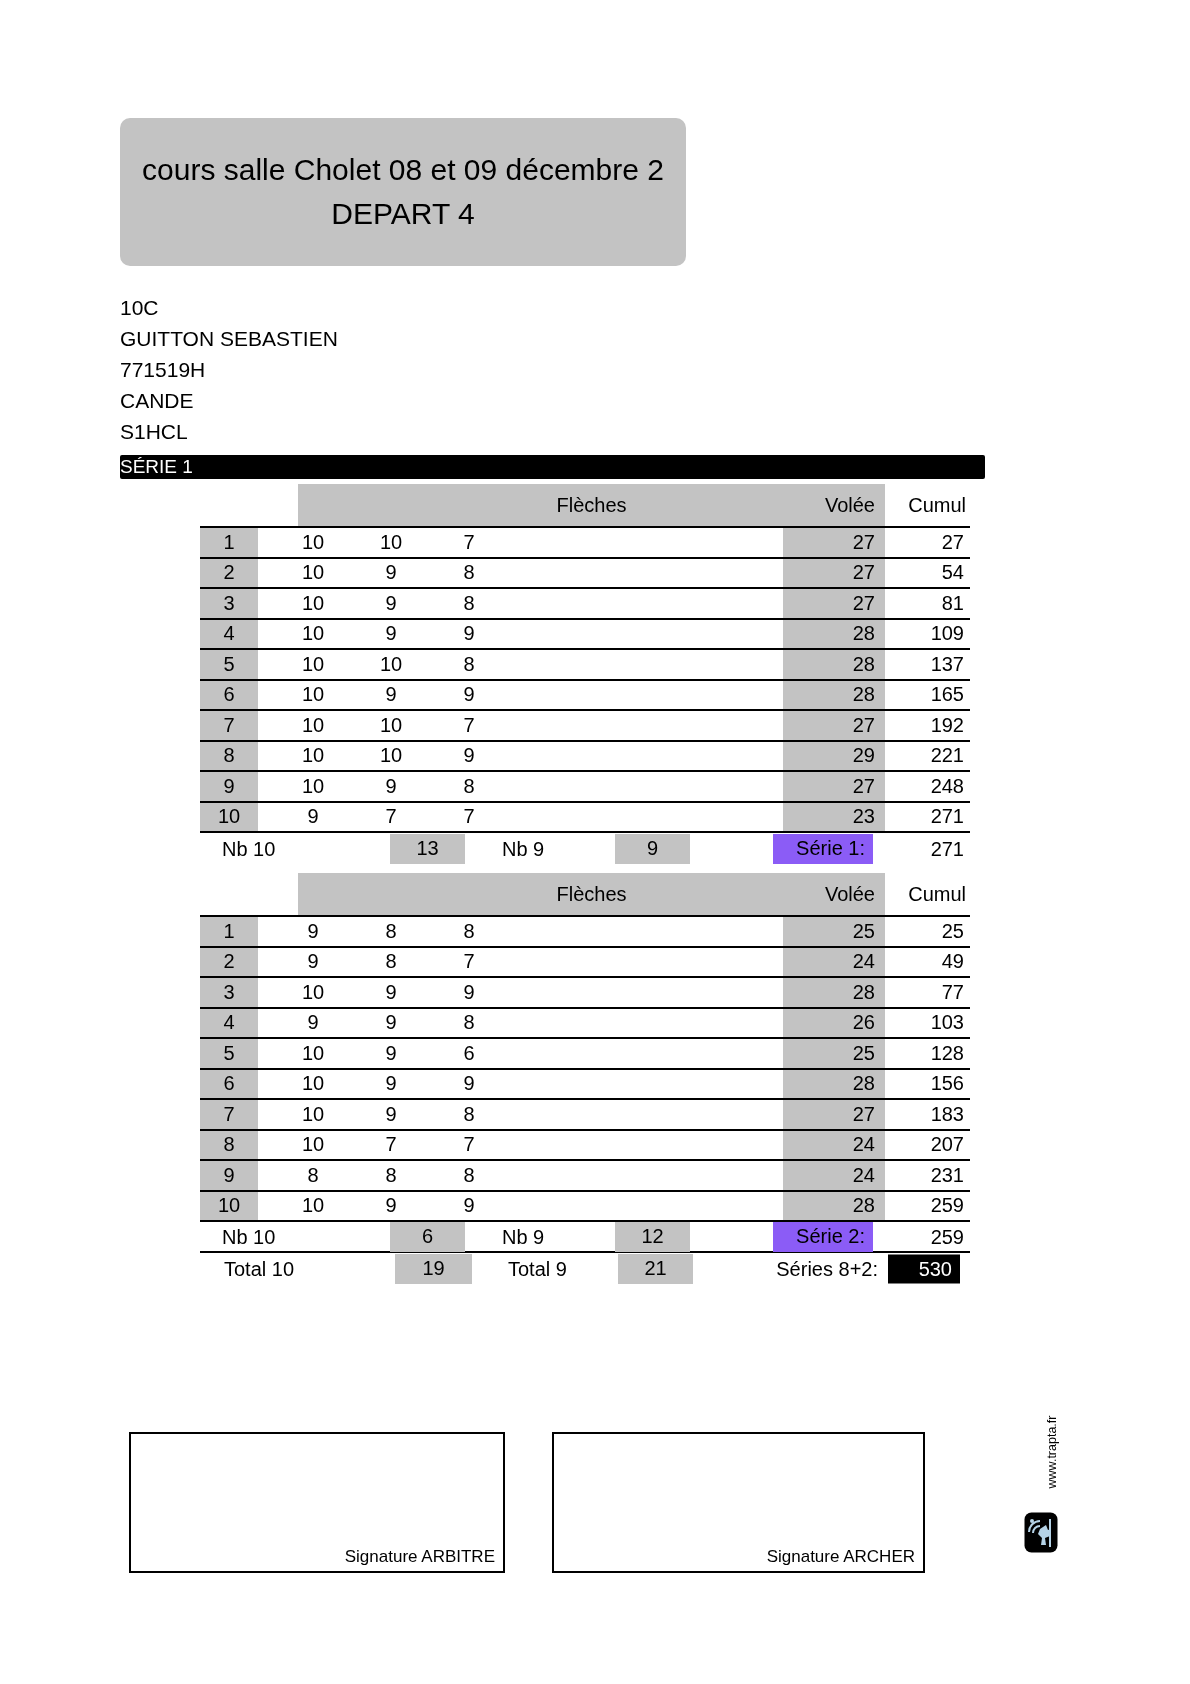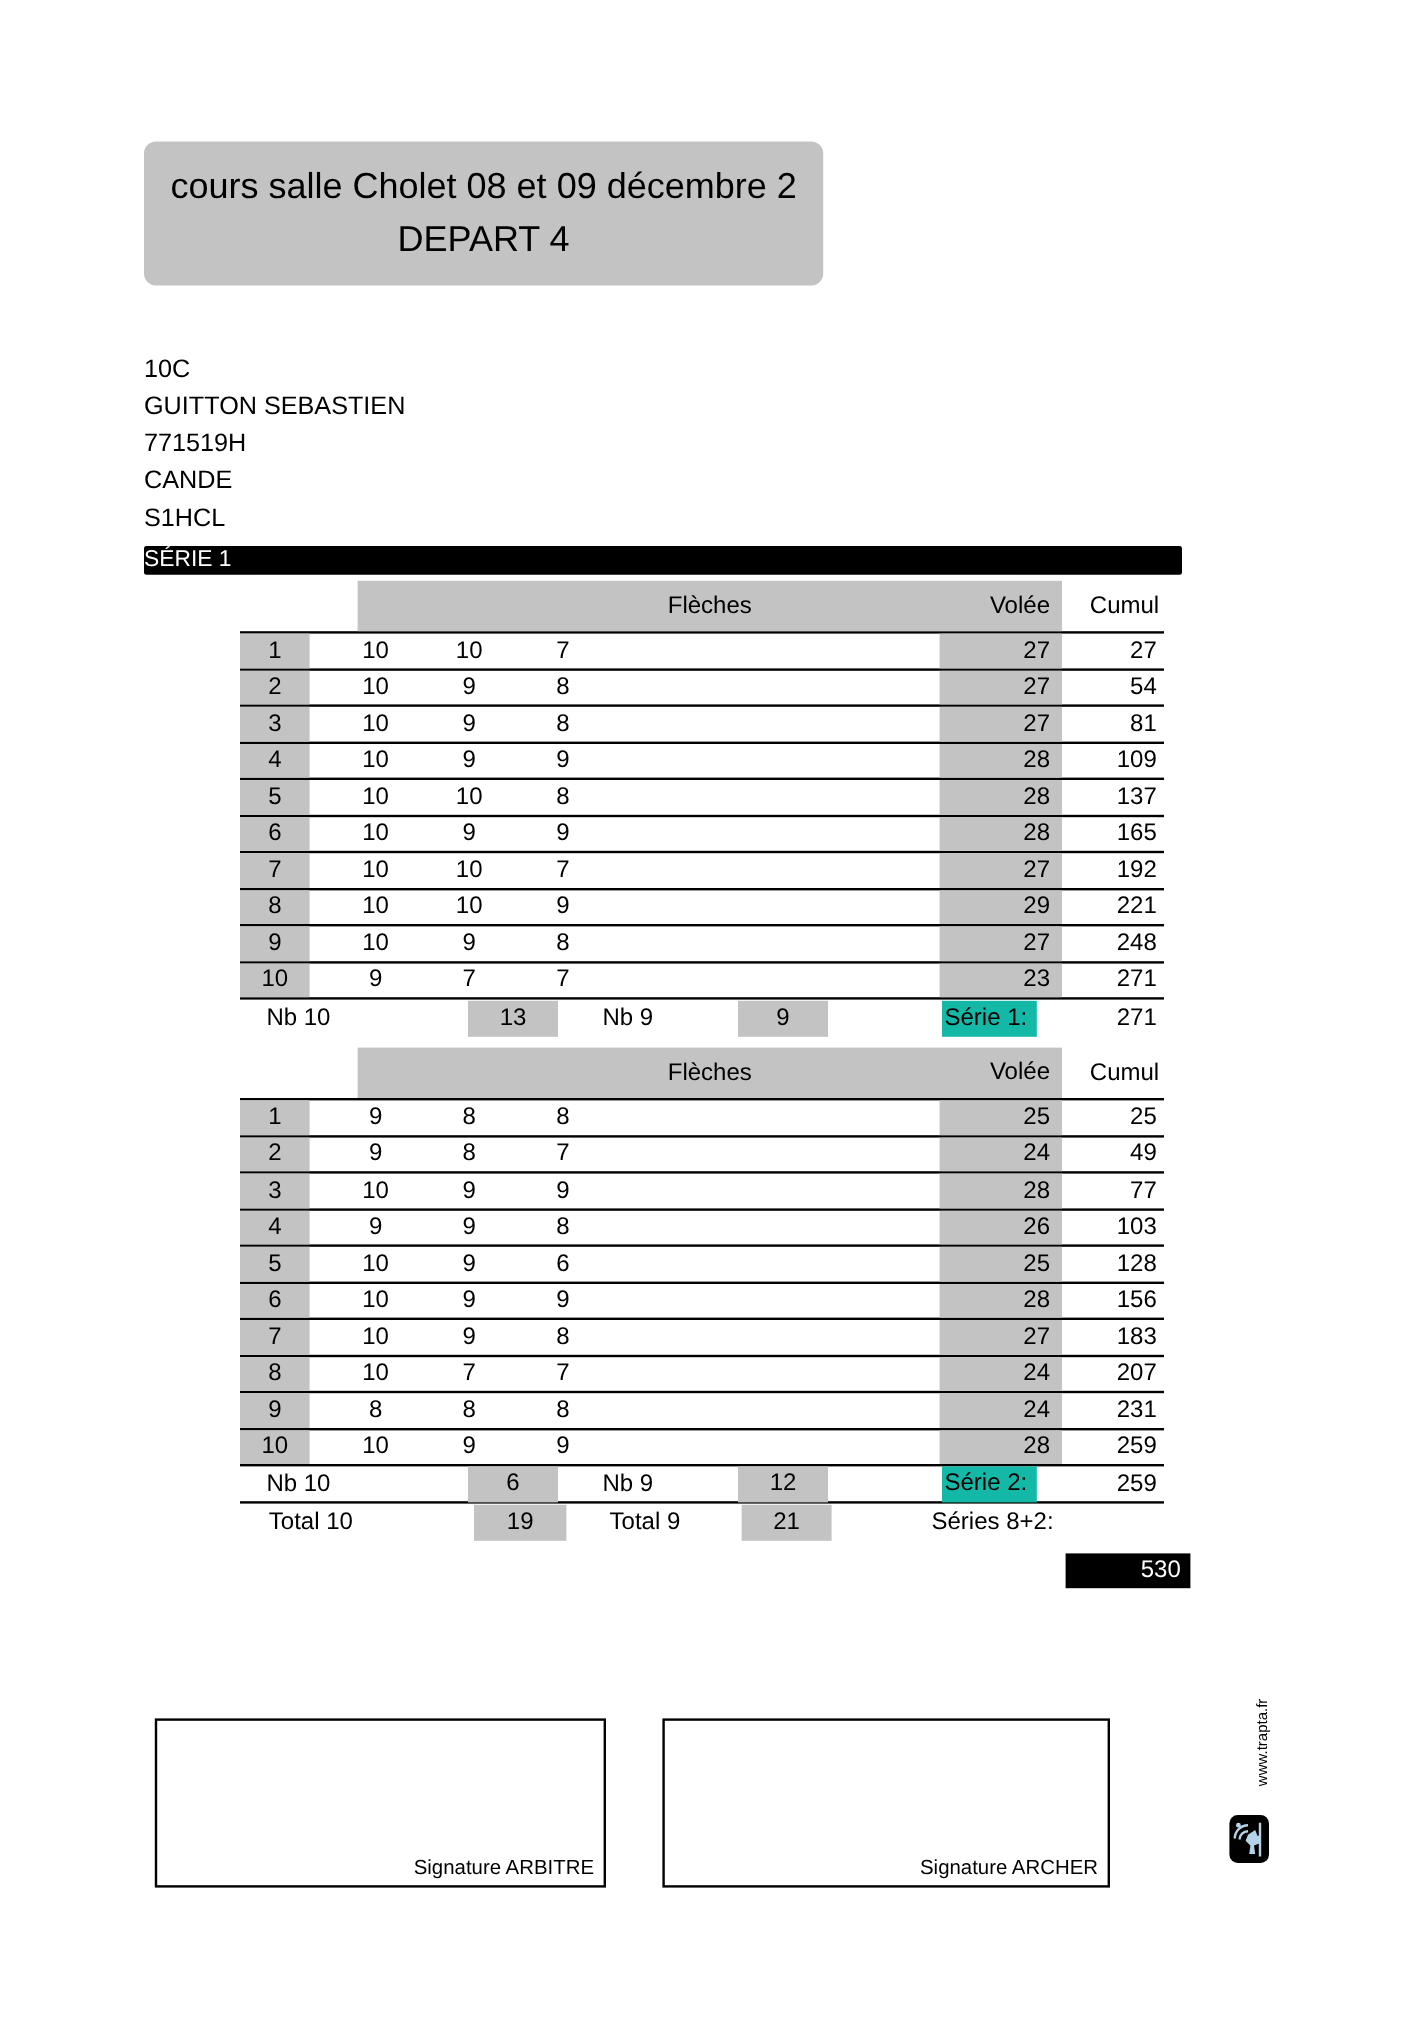--- a/index.html
+++ b/index.html
@@ -3,21 +3,21 @@
 <meta charset="utf-8">
 <style>
   html,body { margin:0; padding:0; background:#fff; }
   .page {
     position:relative; width:1190px; height:1684px; background:#ffffff;
     font-family:"Liberation Sans", sans-serif; color:#000; overflow:hidden;
   }
 
   
   .header-box {
-    position:absolute; left:120px; top:118px; width:566px; height:120px;
+    position:absolute; left:120px; top:118px; width:566px; height:148px;
     background:#c3c3c3; border-radius:10px;
     display:flex; flex-direction:column; justify-content:center; align-items:center;
     gap:10px;
   }
   .header-line { font-size:30px; white-space:nowrap; overflow:hidden; max-width:566px; }
 
   
   .archer-info { position:absolute; left:120px; top:292px; font-size:21px; line-height:31px; }
 
   
@@ -48,31 +48,31 @@
   .c-cumul { width:85px; text-align:right; padding-right:6px; box-sizing:border-box; }
 
   .t-foot, .t-grand { position:relative; height:31px; }
   .t-foot.with-border { border-bottom:2px solid #000; box-sizing:border-box; }
   .f-pos { position:absolute; top:50%; transform:translateY(-50%); white-space:nowrap; }
   .f-box { background:#c3c3c3; display:flex; align-items:center; justify-content:center; height:30px; }
   .f-label1 { left:22px; }
   .f-box1   { left:190px; width:75px; }
   .f-label2 { left:302px; }
   .f-box2   { left:415px; width:75px; }
-  .f-serie  { left:585px; width:79px; background:#14b8a6; height:30px;
+  .f-serie  { left:573px; width:100px; background:#8b5cf6; height:30px;
               display:flex; align-items:center; justify-content:flex-end; padding-right:8px; box-sizing:border-box; }
   .f-total  { right:6px; }
 
   .g-label1 { left:24px; }
   .g-box1   { left:195px; width:77px; }
   .g-label2 { left:308px; }
   .g-box2   { left:418px; width:75px; }
   .g-serieslabel { right:92px; }
-  .g-black  { left:688px; width:104px; background:#000; color:#fff; height:29px;
-              display:flex; align-items:center; justify-content:flex-end; padding-right:8px; box-sizing:border-box;margin-top:40px; }
+  .g-black  { left:688px; width:72px; background:#000; color:#fff; height:29px;
+              display:flex; align-items:center; justify-content:flex-end; padding-right:8px; box-sizing:border-box; }
 
   
   .sig-box { position:absolute; top:1432px; height:141px; border:2px solid #000; background:#fff; box-sizing:border-box; }
   .sig-arbitre { left:129px; width:376px; }
   .sig-archer  { left:552px; width:373px; }
   .sig-label { position:absolute; right:8px; bottom:4px; font-size:17px; }
 
   
   .trapta-url { position:absolute; left:1052px; top:1452px;
                 transform:translate(-50%,-50%) rotate(-90deg); font-size:12.5px; white-space:nowrap; }

